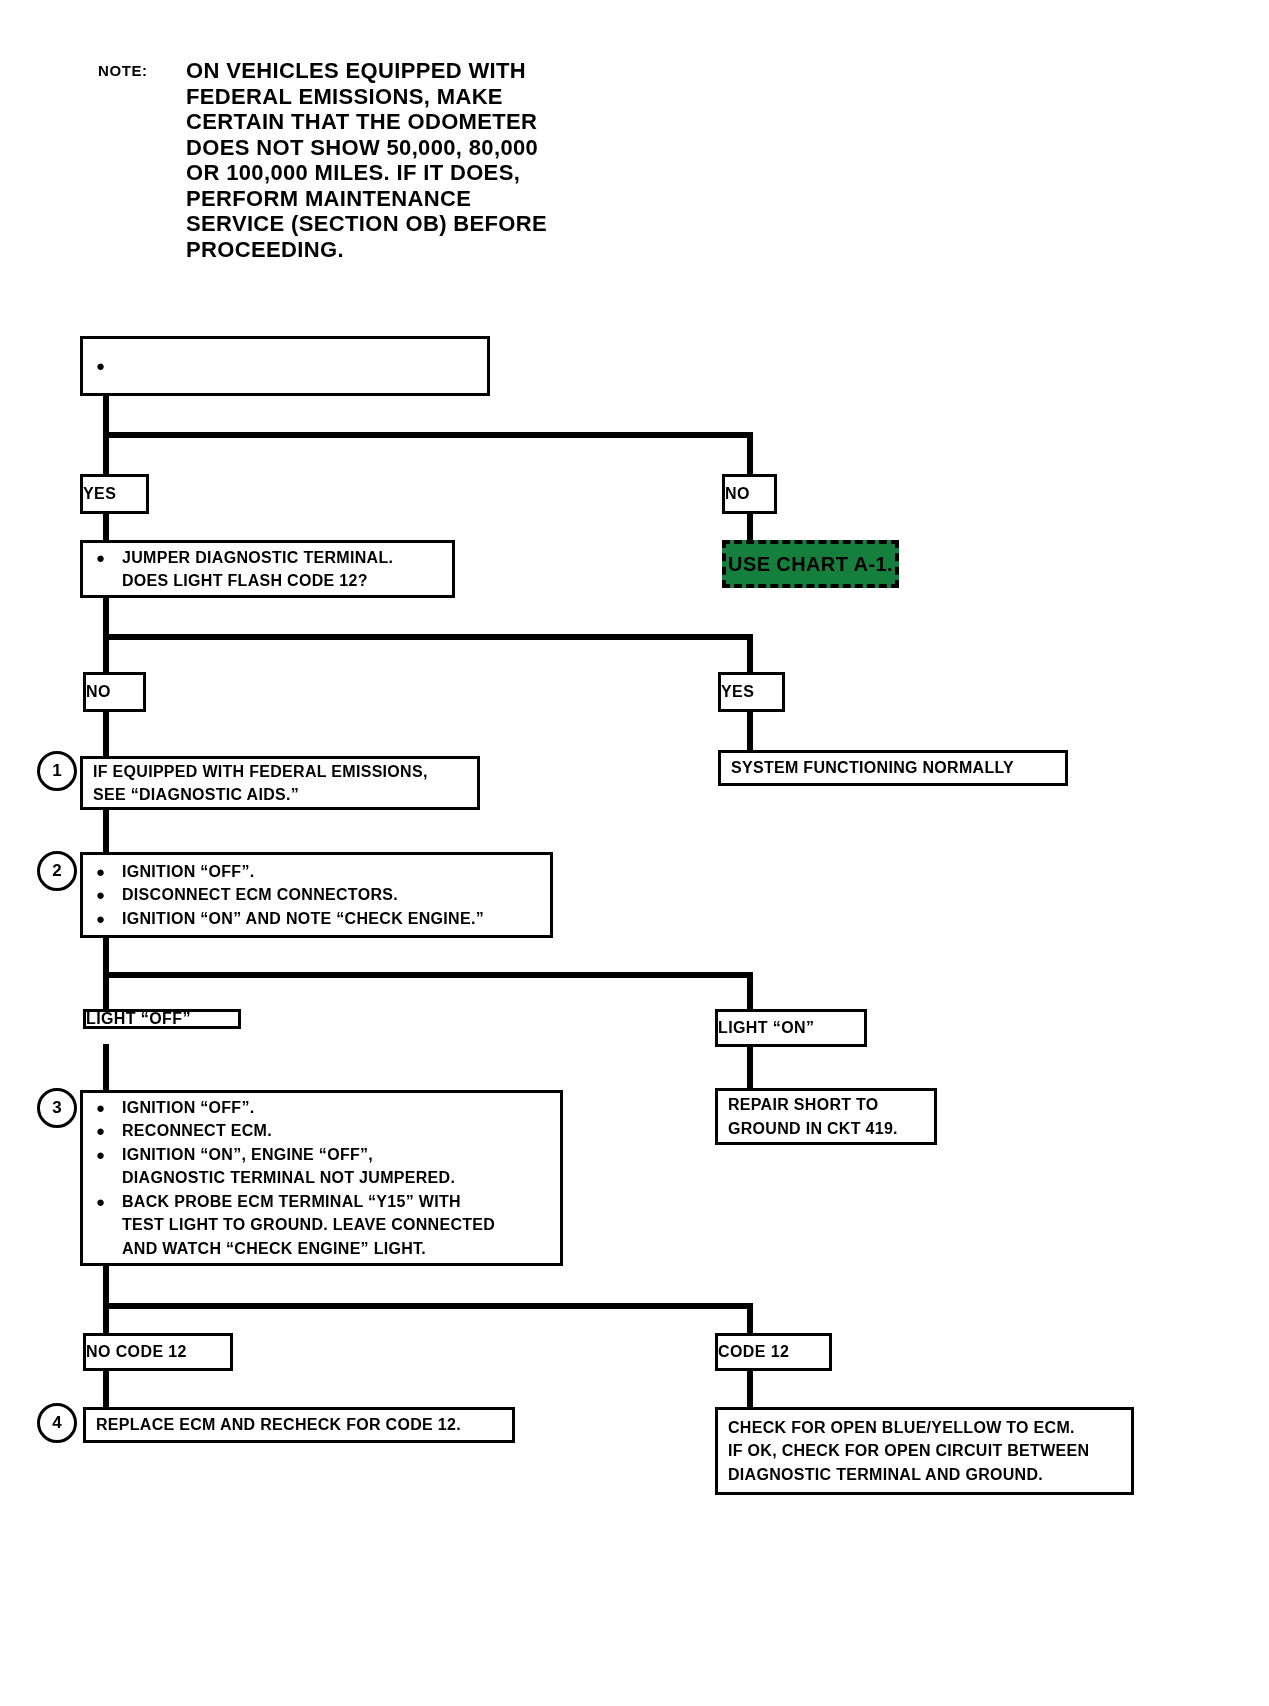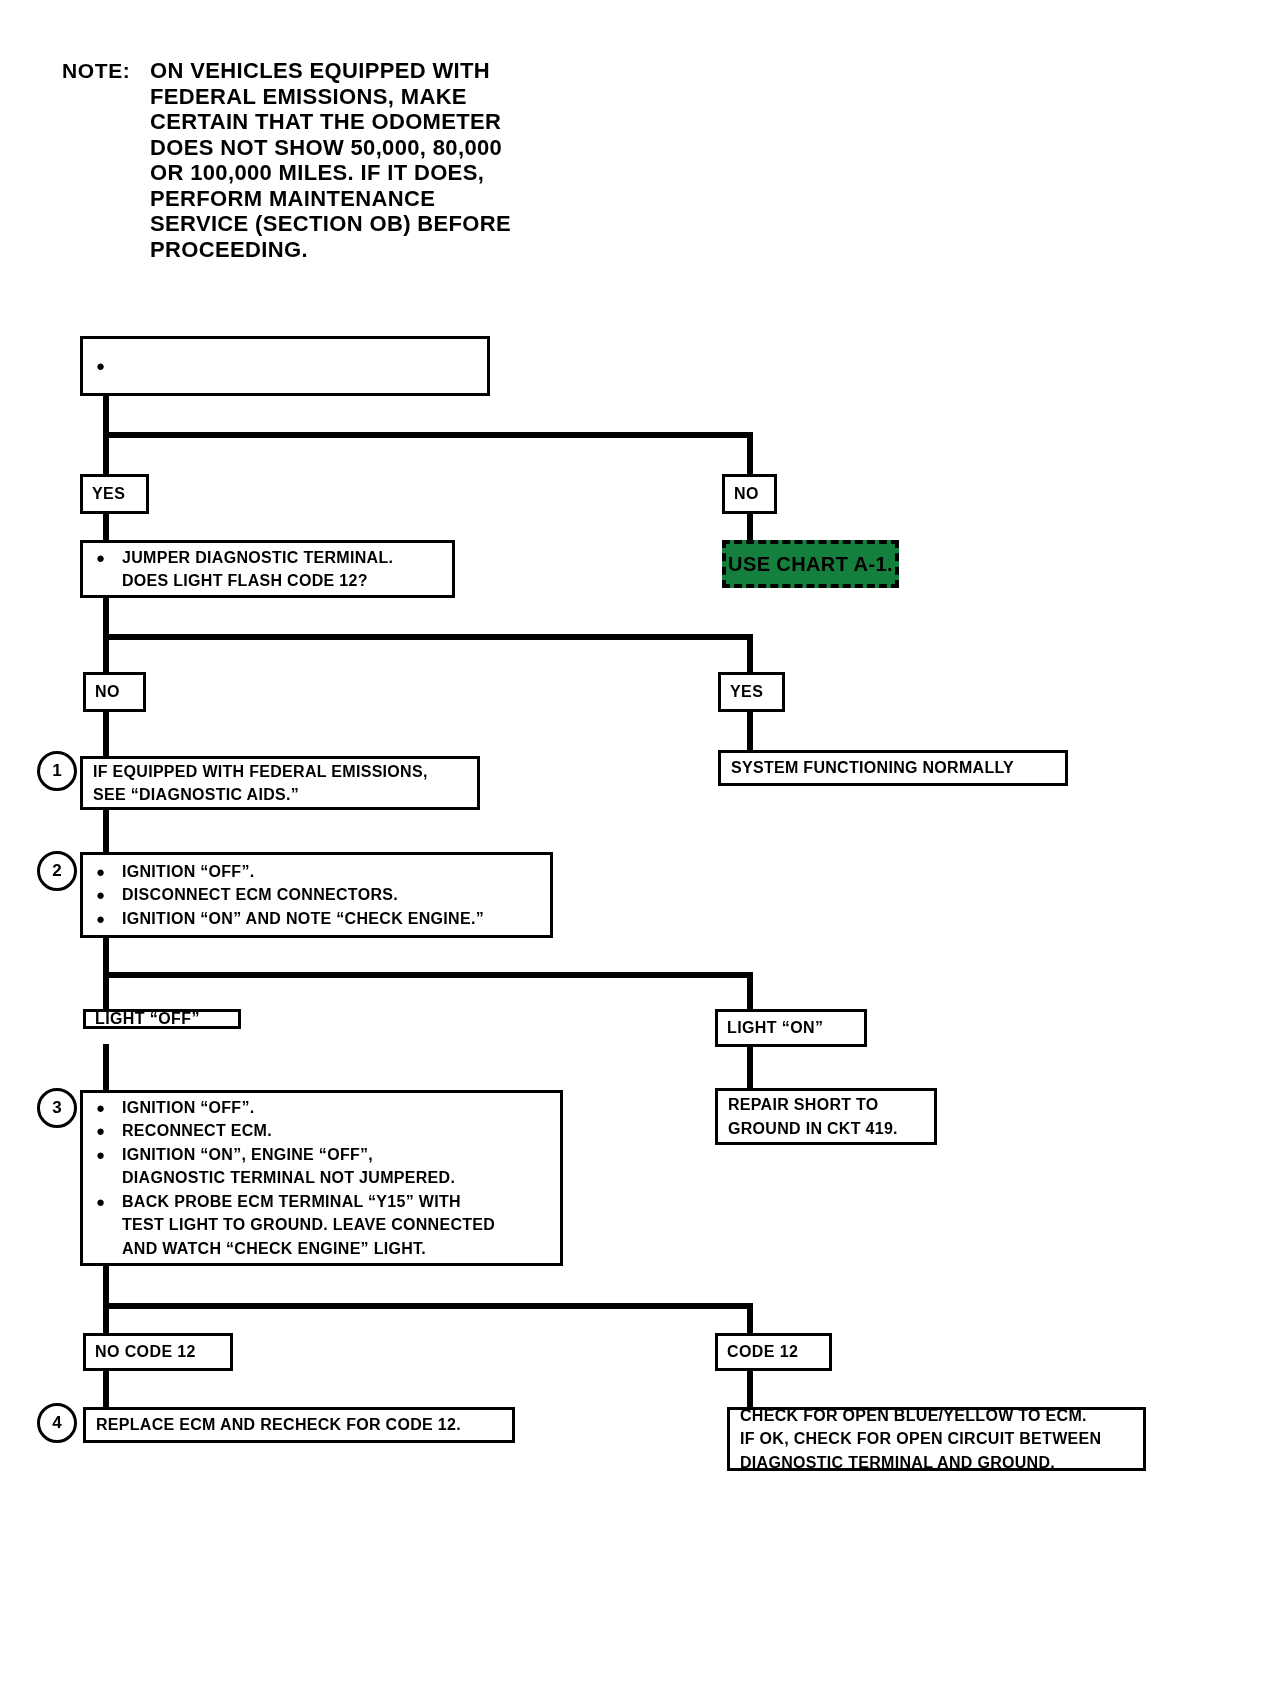--- a/index.html
+++ b/index.html
@@ -26,27 +26,28 @@
 
   
   .note-block {
     position: absolute;
     left: 62px;
     top: 58px;
     display: flex;
     align-items: flex-start;
   }
   .note-label {
-    font-size: 21px;
+    font-size: 15px;
     font-weight: bold;
     letter-spacing: 0.6px;
     line-height: 25.5px;
     white-space: pre;
     width: 88px;
     flex: none;
+    margin-left: 36px;
   }
   .note-body {
     font-size: 22px;
     font-weight: bold;
     letter-spacing: 0.35px;
     line-height: 25.5px;
     white-space: pre-line;
   }
 
   
@@ -100,21 +101,20 @@
     position: absolute;
     border: 3px solid #000;
     background: #fff;
     box-sizing: border-box;
     display: flex;
     align-items: center;
     justify-content: flex-start;
     font-size: 16px;
     font-weight: bold;
     letter-spacing: 0.4px;
-    padding-left: 9px;
     z-index: 4;
   }
 
   
   .box-dashed {
     position: absolute;
     border: 4px dashed #000;
     background: #15803d;
     box-sizing: border-box;
     display: flex;
@@ -307,19 +307,19 @@
 
   <div class="tag" style="left:83px; top:1333px; width:150px; height:38px;">NO CODE 12</div>
 
   <div class="tag" style="left:715px; top:1333px; width:117px; height:38px;">CODE 12</div>
 
   <div class="step-circle" style="left:37px; top:1403px;">4</div>
   <div class="box" style="left:83px; top:1407px; width:432px; height:36px;">
     <div class="box-inner">REPLACE ECM AND RECHECK FOR CODE 12.</div>
   </div>
 
-  <div class="box" style="left:715px; top:1407px; width:419px; height:64px;margin-left:12px;">
+  <div class="box" style="left:715px; top:1407px; width:419px; height:88px;">
     <div class="box-inner">CHECK FOR OPEN BLUE/YELLOW TO ECM.
 IF OK, CHECK FOR OPEN CIRCUIT BETWEEN
 DIAGNOSTIC TERMINAL AND GROUND.</div>
   </div>
 
 </div>
 
 </body></html>

